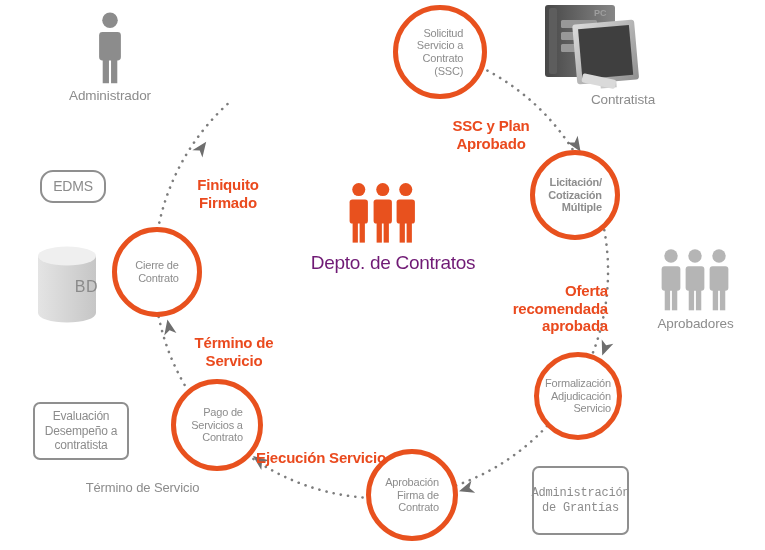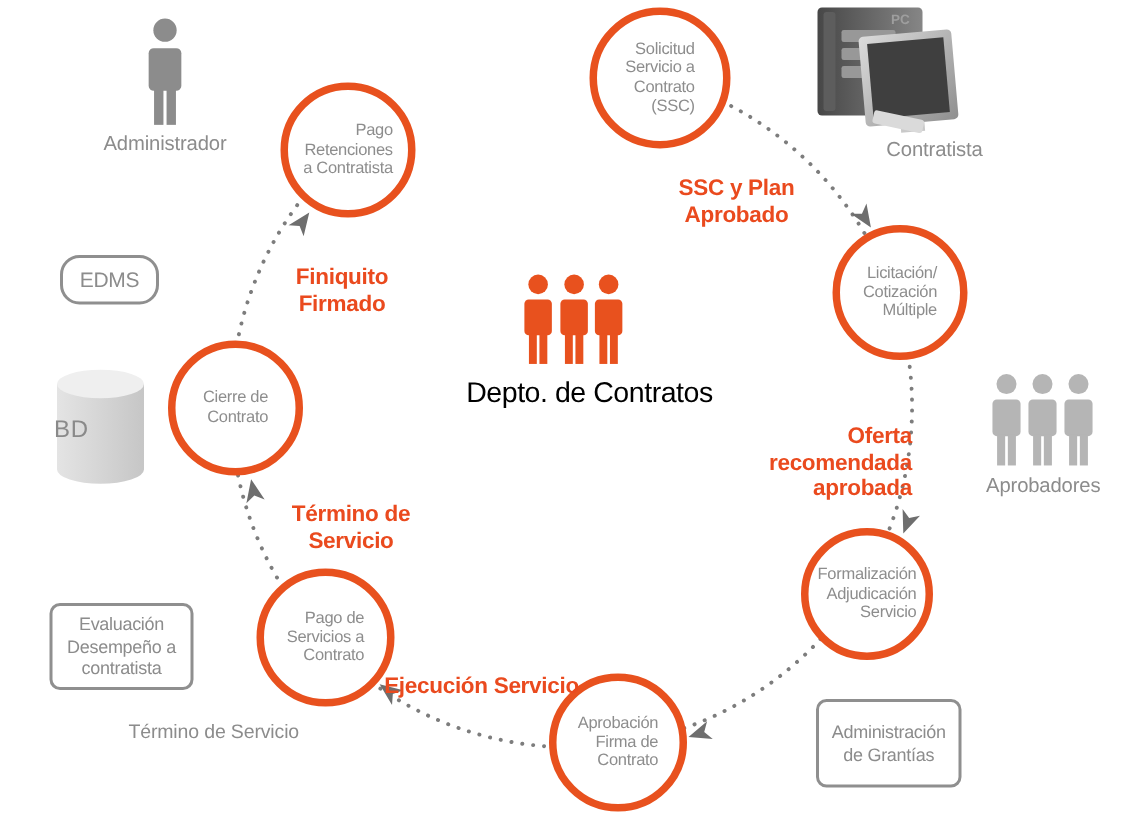--- a/index.html
+++ b/index.html
@@ -29,26 +29,26 @@
     border-radius:7px; background:#fff; color:var(--gray_text,#8C8C8C);
     display:flex; align-items:center; justify-content:center; text-align:center;
     font-size:12px; line-height:1.22; white-space:pre-line; z-index:2;
     letter-spacing:-0.2px;
   }
   .people { position:absolute; display:flex; align-items:flex-end; z-index:2; }
   .person { display:block; }
   .person * { fill:currentColor; }
   .people-gap > .person { margin-right:2px; }
   .title {
-    position:absolute; color:#000000; font-size:19px; text-align:center;
+    position:absolute; color:#701a75; font-size:19px; text-align:center;
     letter-spacing:-0.3px; z-index:2;
   }
   .bd-wrap { position:absolute; left:36px; top:246px; width:62px; height:78px; z-index:2; }
   .bd-text {
-    position:absolute; left:0; right:0; top:32px; text-align:left;
+    position:absolute; left:0; right:0; top:32px; text-align:right;
     font-size:16px; color:#8a8a8a; letter-spacing:0.5px;
   }
   .pc-icon { position:absolute; left:536px; top:2px; z-index:2; }
 </style>
 </head>
 <body>
 
 <div class="canvas">
 
   <svg class="layer" width="765" height="550" viewBox="0 0 765 550">
@@ -60,37 +60,34 @@
       <path d="M0 0 L-15 6.2 L-11 0 L-15 -6.2 Z" transform="translate(253.1 456.1) rotate(217)"></path>
       <path d="M0 0 L-15 6.2 L-11 0 L-15 -6.2 Z" transform="translate(167.4 319.5) rotate(258.7)"></path>
       <path d="M0 0 L-15 6.2 L-11 0 L-15 -6.2 Z" transform="translate(206.2 141.7) rotate(-54.1)"></path>
     </g>
   </svg>
 
   <div class="node" style="left:393px;top:5px;width:94px;height:94px;">Solicitud
 Servicio a
 Contrato
 (SSC)</div>
-  <div class="node" style="left:555px;top:150px;width:90px;height:90px;">Licitación/
+  <div class="node" style="left:530px;top:150px;width:90px;height:90px;font-weight:bold;">Licitación/
 Cotización
 Múltiple</div>
   <div class="node" style="left:534px;top:352px;width:88px;height:88px;">Formalización
 Adjudicación
 Servicio</div>
   <div class="node" style="left:366px;top:449px;width:92px;height:92px;">Aprobación
 Firma de
 Contrato</div>
   <div class="node" style="left:171px;top:379px;width:92px;height:92px;">Pago de
 Servicios a
 Contrato</div>
   <div class="node" style="left:112px;top:227px;width:90px;height:90px;">Cierre de
 Contrato</div>
-  <div class="node" style="left:187px;top:55px;width:90px;height:90px;">Pago
-Retenciones
-a Contratista</div>
 
   <div class="red-label" style="left:424px;top:117px;width:134px;text-align:center;">SSC y Plan Aprobado</div>
   <div class="red-label" style="left:470px;top:282px;width:138px;text-align:right;">Oferta recomendada
 aprobada</div>
   <div class="red-label" style="left:252px;top:449px;width:138px;text-align:center;">Ejecución Servicio</div>
   <div class="red-label" style="left:166px;top:334px;width:136px;text-align:center;">Término de Servicio</div>
   <div class="red-label" style="left:172px;top:176px;width:112px;text-align:center;">Finiquito Firmado</div>
 
   <div class="people people-gap" style="left:348px;top:182px;color:var(--accent,#E8511E);">
     <svg class="person" width="21.5" height="62" viewBox="0 0 13.5 38">
@@ -187,16 +184,16 @@
     </svg>
     <span class="bd-text">BD</span>
   </div>
 
   <div class="box" style="left:33px;top:387px;width:96px;height:58px;margin-top:15px;">Evaluación
 Desempeño a
 contratista</div>
 
   <div class="gray-label" style="left:60px;top:480px;width:165px;font-size:13px;">Término de Servicio</div>
 
-  <div class="box" style="left:544px;top:466px;width:97px;height:59px;">Administración
+  <div class="box" style="left:532px;top:466px;width:97px;height:69px;font-family:Liberation Mono, monospace;">Administración
 de Grantías</div>
 
 </div>
 
 </body></html>

